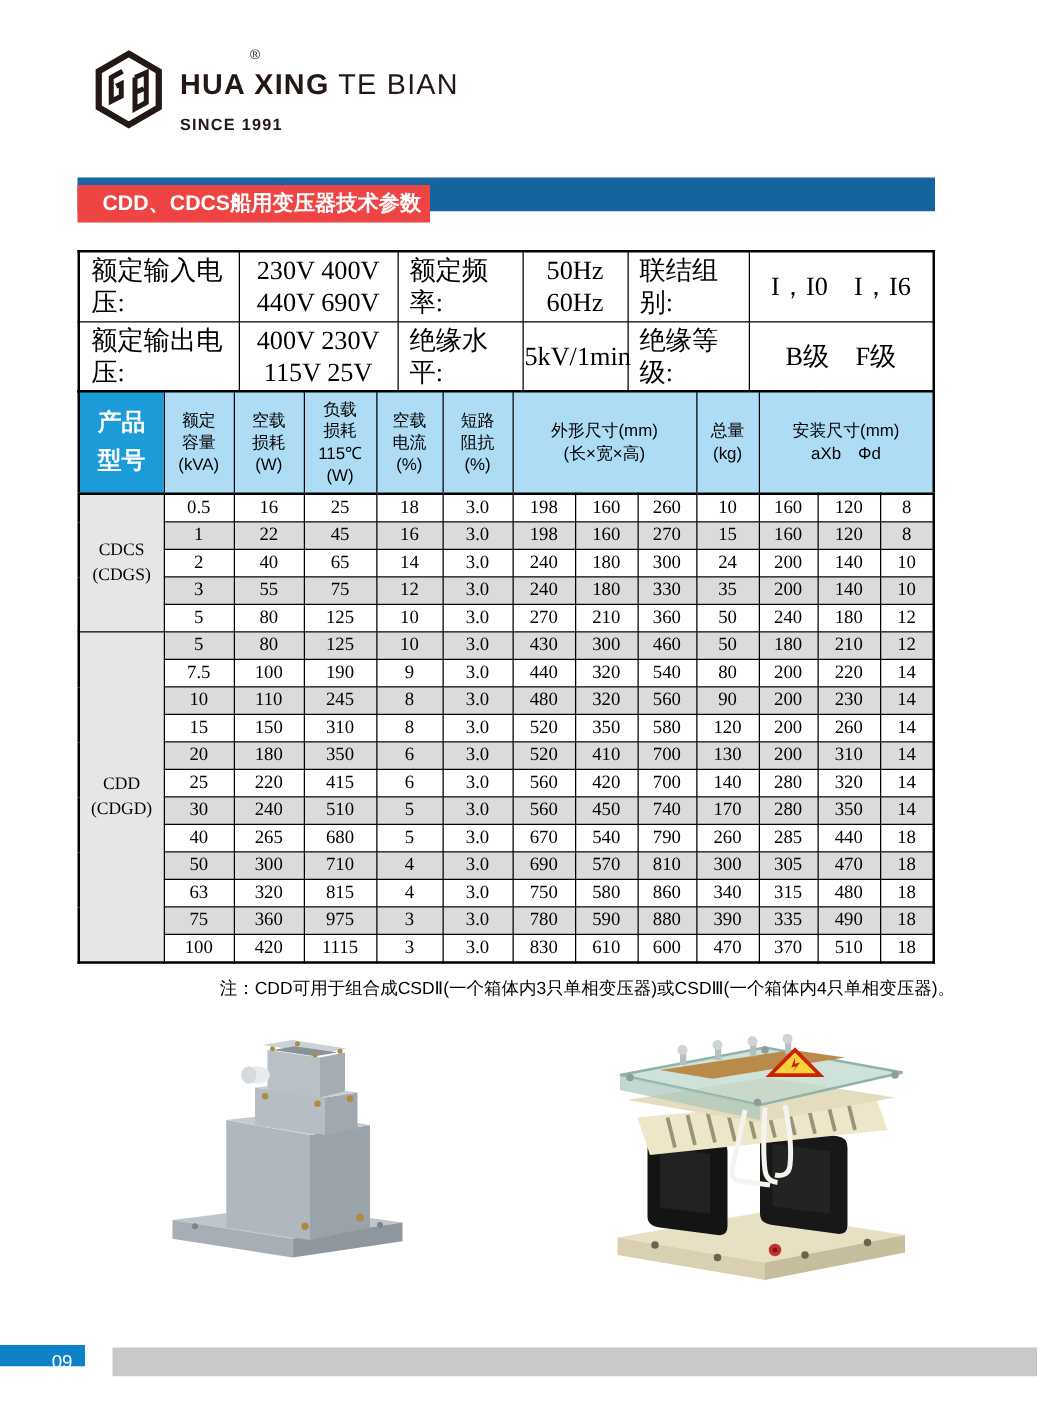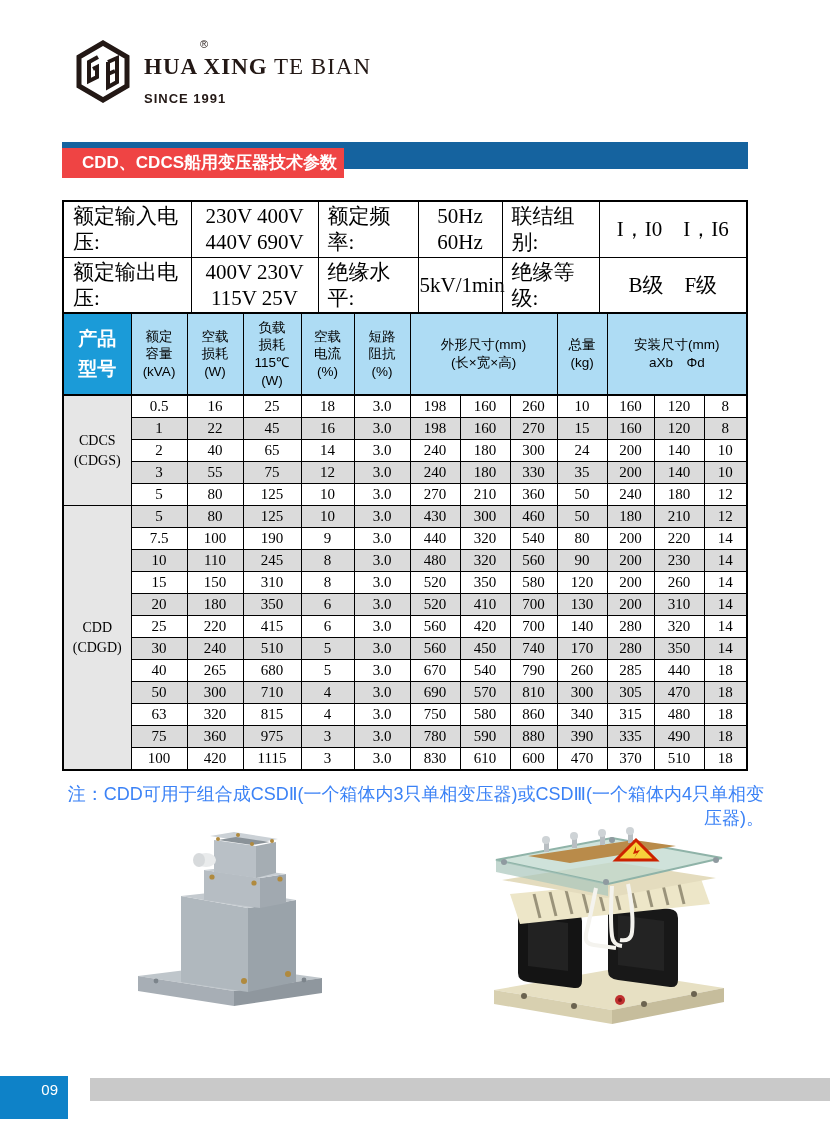--- a/index.html
+++ b/index.html
@@ -4,21 +4,21 @@
 <style>
   html,body { margin:0; padding:0; background:#fff; }
   #page { position:relative; width:830px; height:1137px; background:#ffffff; overflow:hidden;
           font-family:"Liberation Sans", sans-serif; color:#1a1a1a; }
 
   
   .logo { position:absolute; left:74px; top:40px; display:flex; align-items:flex-start; }
   .logo .mark { position:relative; width:58px; height:64px; }
   .logo .reg { position:absolute; left:126px; top:-2px; font-size:11px; color:#231815; }
   .logo .words { margin-left:12px; padding-top:14px; color:#231815; }
-  .logo .line1 { font-size:23px; letter-spacing:1px; white-space:nowrap;font-family:Liberation Serif, serif; }
+  .logo .line1 { font-size:23px; letter-spacing:1px; white-space:nowrap; }
   .logo .line1 b { font-weight:bold; }
   .logo .line1 span.lite { font-weight:normal; }
   .logo .line2 { font-size:13px; font-weight:bold; margin-top:11px; letter-spacing:1px; }
 
   
   .titlebar { position:absolute; left:62px; top:142px; width:686px; height:38px; }
   .titlebar .dark  { position:absolute; left:0; top:0; width:100%; height:27px; background:#15639F; }
   .titlebar .light { position:absolute; left:0; top:6px; width:262px; height:30px; background:#ef4444;
                      color:#fff; font-weight:bold; font-size:17px; line-height:30px; padding-left:20px; }
 
@@ -42,29 +42,29 @@
                           white-space:pre-line; line-height:1.3; border-bottom:2px solid #000; }
   table.main-t thead td.prodhead { background:#1B9BD8; color:#fff; font-weight:bold;
                                    font-size:19px; line-height:1.6;text-align:center; }
   table.main-t tbody td { height:21px; line-height:21px; padding:0; background:#fff; }
   table.main-t tbody tr:nth-child(even) td { background:#DBDBDB; }
   table.main-t tbody td.prod { background:#E6E6E6 !important; font-size:14px;
                                white-space:pre-line; line-height:1.4; }
 
   
   .note { position:absolute; left:62px; top:782px; width:702px; text-align:right;
-          font-size:18px; color:#3b82f6; }
+          font-size:14px; color:#000000; }
 
   
   .photoL { position:absolute; left:126px; top:824px; }
   .photoR { position:absolute; left:484px; top:818px; }
 
   
   .footer-gray { position:absolute; left:90px; top:1078px; width:740px; height:23px; background:#C9C9C9; }
-  .footer-blue { position:absolute; left:0; top:1076px; width:58px; height:43px; background:#0E82C8;
+  .footer-blue { position:absolute; left:0; top:1076px; width:58px; height:17px; background:#0E82C8;
                  color:#fff; text-align:right; padding-right:10px; line-height:27px; font-size:15px; }
 </style>
 </head>
 <body>
 
 <div id="page">
 
   <div class="logo">
     <div class="mark">
       <svg width="58" height="64" viewBox="0 0 58 64">

